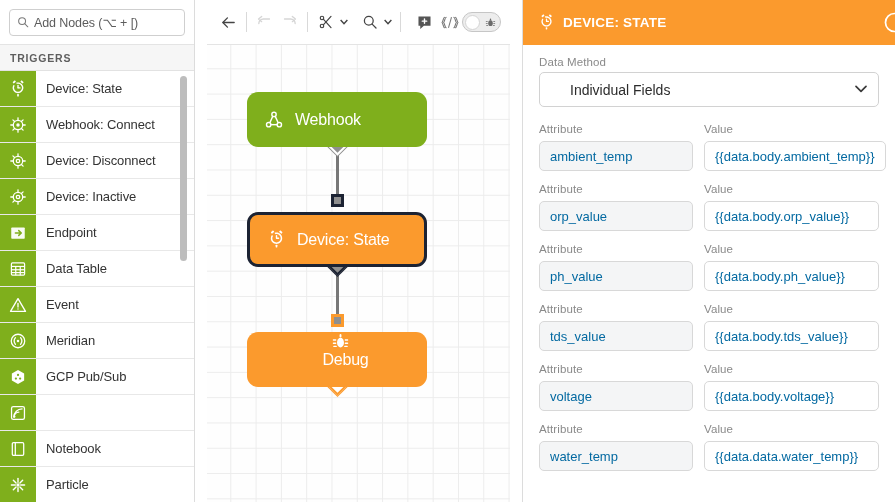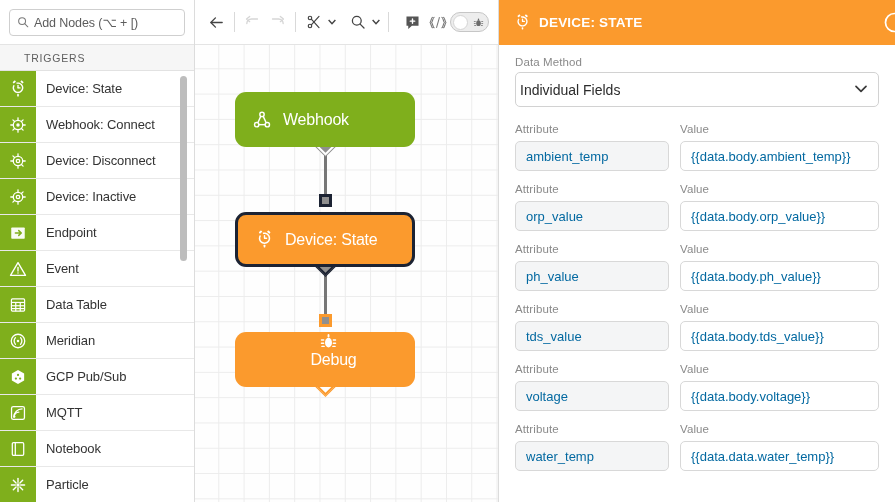--- a/index.html
+++ b/index.html
@@ -2,21 +2,21 @@
 <html><head>
 <meta charset="utf-8">
 <style>
   * { box-sizing: border-box; margin: 0; padding: 0; }
   html, body {
     width: 895px; height: 502px;
     font-family: "Liberation Sans", sans-serif;
     background: #ffffff;
     overflow: hidden;
   }
-  .app { position: relative; width: 895px; height: 470px; display: flex; }
+  .app { position: relative; width: 895px; height: 470px; display: flex; gap: 12px; }
 
   
   .sidebar {
     width: 195px; height: 502px;
     background: #ffffff;
     border-right: 1px solid #dcdcdc;
     display: flex; flex-direction: column;
     position: relative;
     flex: 0 0 195px;
   }
@@ -37,22 +37,22 @@
   }
   .search-box svg { flex: 0 0 12px; margin-right: 5px; }
   .search-ph {
     font-size: 12.5px; color: #5c5c5c;
     letter-spacing: -0.1px; white-space: nowrap;
   }
 
   .triggers-head {
     height: 26px; flex: 0 0 26px;
     display: flex; align-items: center;
-    padding-left: 24px;
-    font-size: 10.5px; font-weight: normal;
+    padding-left: 10px;
+    font-size: 10.5px; font-weight: bold;
     letter-spacing: 0.8px; color: #5e5e5e;
     background: #f6f6f6;
     border-bottom: 1px solid #e2e2e2;
   }
 
   .node-list {
     flex: 1; overflow: hidden; position: relative;
     background: #fff;
   }
   .node-item {
@@ -180,21 +180,21 @@
   .field-label {
     font-size: 11.5px; color: #8a8a8a; margin-bottom: 4px;
     letter-spacing: 0.1px;
   }
   .select-wrap { position: relative; margin-bottom: 16px; }
   .select-box {
     width: 100%; height: 35px;
     border: 1px solid #d2d2d2; border-radius: 5px;
     background: #fff;
     display: flex; align-items: center;
-    padding: 0 30px 0 4px;
+    padding: 0 30px 0 30px;
     font-size: 14px; color: #2c2c2c;
   }
   .select-caret {
     position: absolute; right: 12px; top: 13px;
     pointer-events: none;
   }
   .attr-row {
     display: flex; gap: 11px; margin-bottom: 12px;
   }
   .attr-col { flex: 0 0 154px; }
@@ -300,45 +300,45 @@
           <svg width="18" height="18" viewBox="0 0 24 24" fill="#fff">
             <path d="M4 4.5h16a1 1 0 0 1 1 1v13a1 1 0 0 1-1 1H4a1 1 0 0 1-1-1v-13a1 1 0 0 1 1-1z" opacity=".95"></path>
             <path d="M8.5 12h7M13 8.8l3.4 3.2-3.4 3.2" fill="none" stroke="#7faf1c" stroke-width="2" stroke-linecap="round" stroke-linejoin="round"></path>
           </svg>
         </div>
         <div class="node-label">Endpoint</div>
       </div>
 
       <div class="node-item">
         <div class="node-ico">
-          <svg width="18" height="18" viewBox="0 0 24 24" fill="none" stroke="#fff" stroke-width="1.8" stroke-linejoin="round">
-            <path d="M12 3.6 22 20.4H2z"></path>
-            <line x1="12" y1="10" x2="12" y2="14.6" stroke-linecap="round"></line>
-            <circle cx="12" cy="17.3" r=".95" fill="#fff" stroke="none"></circle>
-          </svg>
-        </div>
-        <div class="node-label">Event</div>
-      </div>
-
-      <div class="node-item">
-        <div class="node-ico">
           <svg width="18" height="18" viewBox="0 0 24 24" fill="none" stroke="#fff" stroke-width="1.6">
             <rect x="3.2" y="3.8" width="17.6" height="16.4" rx="1.4"></rect>
             <line x1="3.2" y1="8.6" x2="20.8" y2="8.6"></line>
             <line x1="3.2" y1="13" x2="20.8" y2="13"></line>
             <line x1="3.2" y1="16.8" x2="20.8" y2="16.8"></line>
             <line x1="9" y1="8.6" x2="9" y2="20.2"></line>
             <line x1="15" y1="8.6" x2="15" y2="20.2"></line>
           </svg>
         </div>
         <div class="node-label">Data Table</div>
       </div>
 
       <div class="node-item">
         <div class="node-ico">
+          <svg width="18" height="18" viewBox="0 0 24 24" fill="none" stroke="#fff" stroke-width="1.8" stroke-linejoin="round">
+            <path d="M12 3.6 22 20.4H2z"></path>
+            <line x1="12" y1="10" x2="12" y2="14.6" stroke-linecap="round"></line>
+            <circle cx="12" cy="17.3" r=".95" fill="#fff" stroke="none"></circle>
+          </svg>
+        </div>
+        <div class="node-label">Event</div>
+      </div>
+
+      <div class="node-item">
+        <div class="node-ico">
           <svg width="18" height="18" viewBox="0 0 24 24">
             <circle cx="12" cy="12" r="9" fill="none" stroke="#fff" stroke-width="1.7"></circle>
             <path d="M8.6 7.6a7 7 0 0 0 0 8.8" fill="none" stroke="#fff" stroke-width="1.7" stroke-linecap="round"></path>
             <path d="M15.4 7.6a7 7 0 0 1 0 8.8" fill="none" stroke="#fff" stroke-width="1.7" stroke-linecap="round"></path>
             <circle cx="12" cy="12" r="1.7" fill="#fff"></circle>
           </svg>
         </div>
         <div class="node-label">Meridian</div>
       </div>
 
@@ -356,21 +356,20 @@
 
       <div class="node-item">
         <div class="node-ico">
           <svg width="18" height="18" viewBox="0 0 24 24" fill="none" stroke="#fff" stroke-width="1.7">
             <rect x="3.4" y="3.4" width="17.2" height="17.2" rx="2.4"></rect>
             <path d="M6.6 17.4a10.8 10.8 0 0 1 10.8-10.8" stroke-linecap="round"></path>
             <path d="M6.6 17.4a6.6 6.6 0 0 1 6.6-6.6" stroke-linecap="round"></path>
             <circle cx="7.3" cy="16.8" r="1.4" fill="#fff" stroke="none"></circle>
           </svg>
         </div>
-        <div class="node-label">MQTT</div>
       </div>
 
       <div class="node-item">
         <div class="node-ico">
           <svg width="18" height="18" viewBox="0 0 24 24" fill="none" stroke="#fff" stroke-width="1.7">
             <rect x="4.4" y="3.6" width="15.2" height="16.8" rx="1.6"></rect>
             <line x1="8.4" y1="3.6" x2="8.4" y2="20.4"></line>
           </svg>
         </div>
         <div class="node-label">Notebook</div>

